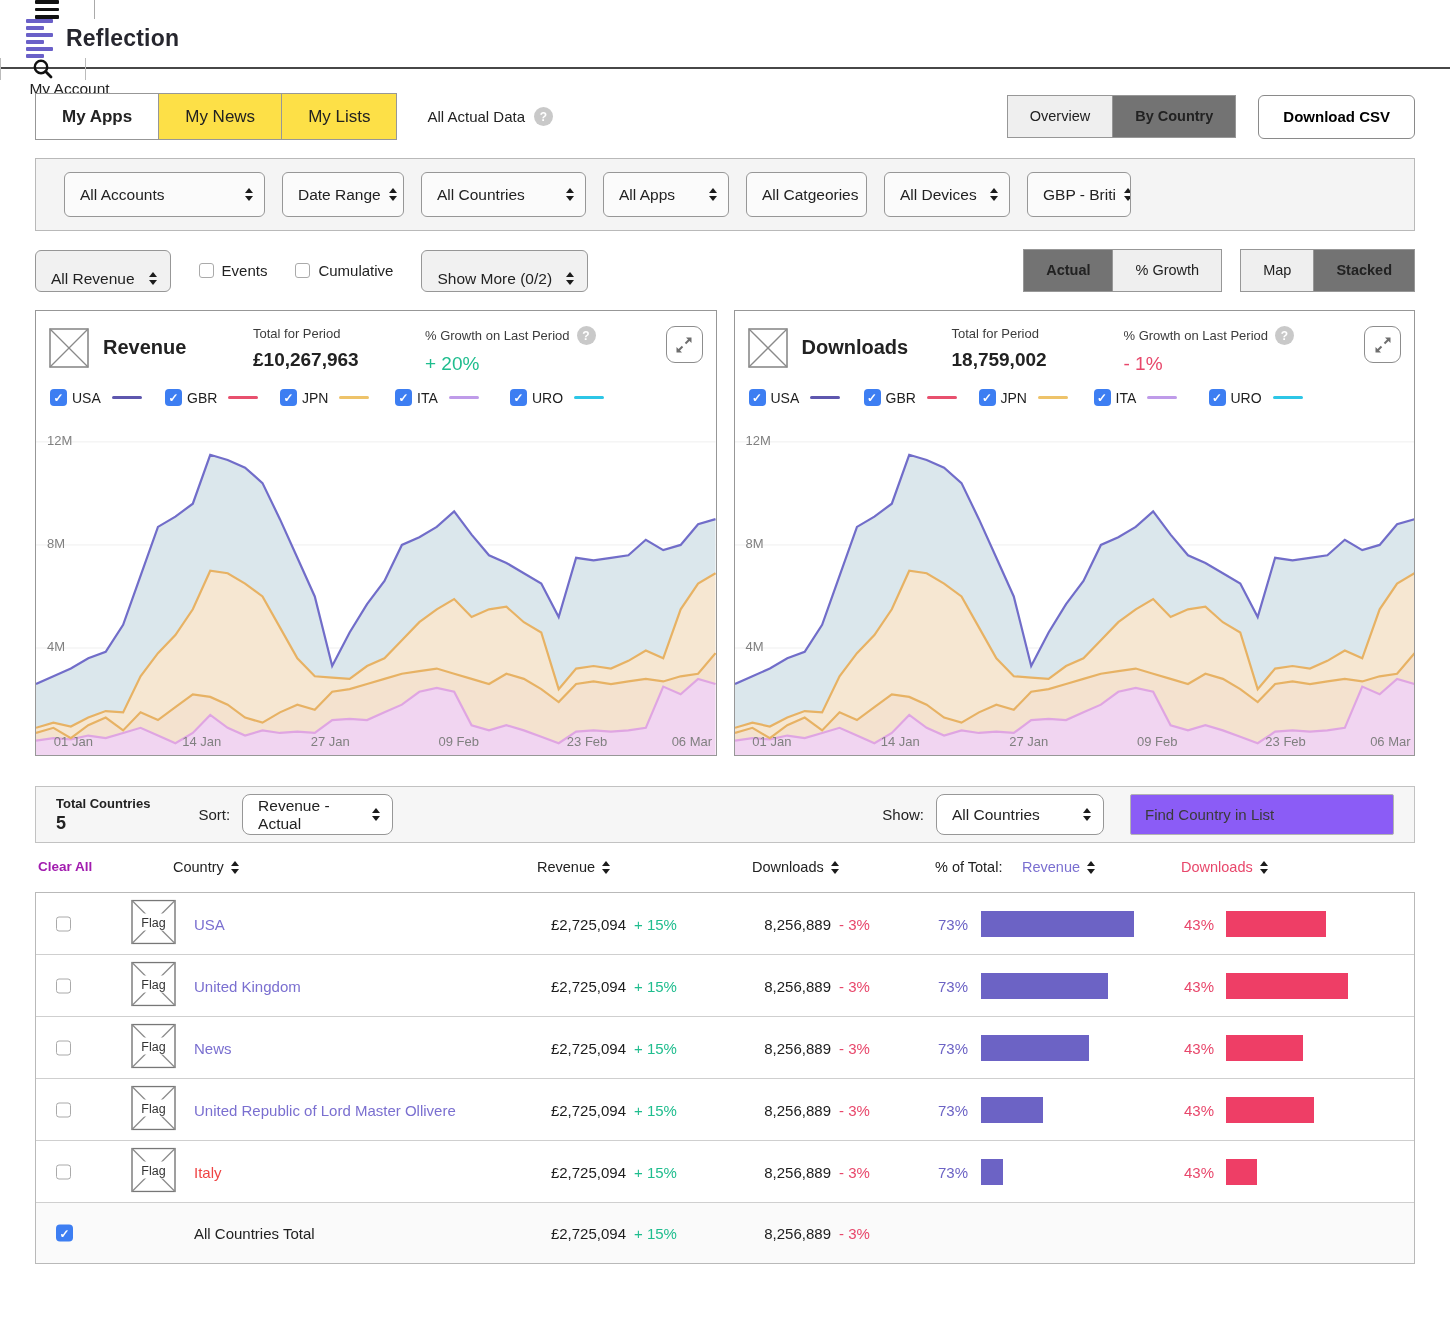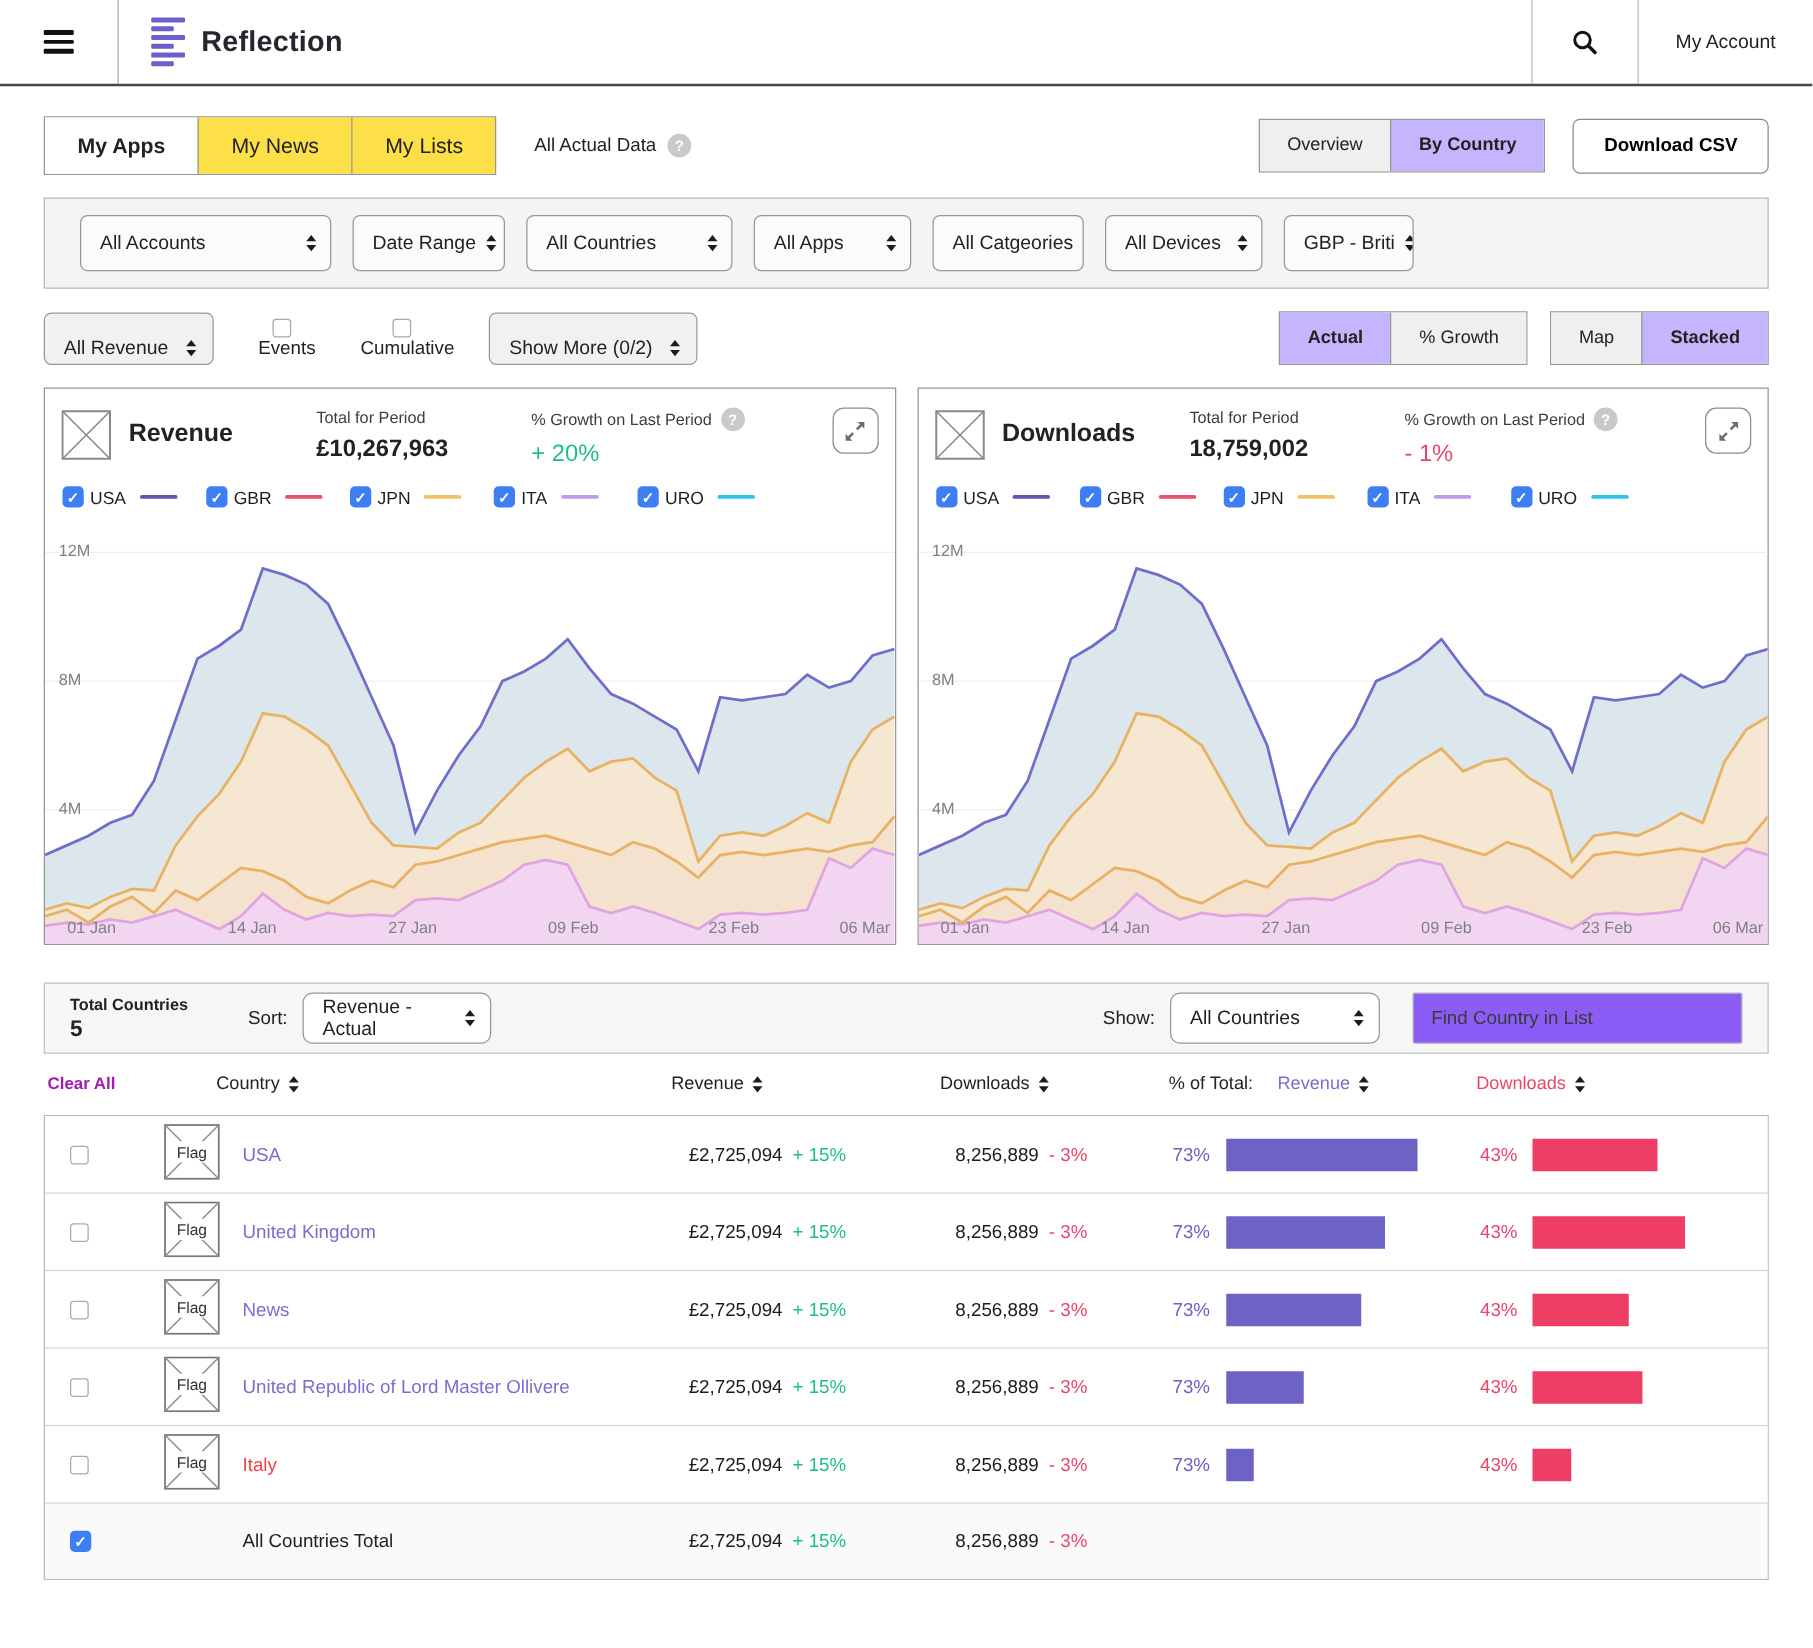--- a/index.html
+++ b/index.html
@@ -2,21 +2,21 @@
 <html><head>
 <meta charset="utf-8">
 <style>
   * { box-sizing:border-box; }
   html,body { margin:0; padding:0; }
   body {
     width:1450px; height:1318px; background:#fff; color:#222;
     font-family:"Liberation Sans", sans-serif; position:relative; overflow:hidden;
   }
   
-  .topbar { height:69px; border-bottom:2px solid #474747; display:flex; align-items:stretch; }
+  .topbar { height:69px; border-bottom:2px solid #474747; display:flex; align-items:stretch;flex-direction:column; }
   .hamburger-cell { width:95px; display:flex; align-items:center; justify-content:center; border-right:1px solid #aaa; cursor:pointer; }
   .hamburger { display:flex; flex-direction:column; gap:4px; }
   .hamburger i { display:block; width:24px; height:3.5px; background:#111; border-radius:1px; }
   .brand { display:flex; align-items:center; gap:13px; padding-left:26px; }
   .logo-icon { display:flex; flex-direction:column; gap:3px; }
   .logo-icon i { display:block; height:4px; background:#6a60c8; border-radius:1px; }
   .logo-icon i:nth-child(odd){ width:27px; }
   .logo-icon i:nth-child(even){ width:18px; }
   .brand-name { font-size:23px; font-weight:700; color:#26262e; letter-spacing:.2px; }
   .topbar-spacer { flex:1; }
@@ -27,41 +27,41 @@
   .nav-row { margin:24px 35px 0; display:flex; align-items:center; }
   .tabs { display:flex; border:1px solid #979797; }
   .tab { padding:0 26px; line-height:45px; font-size:17px; background:#fde047; border-left:1px solid #979797; cursor:pointer; color:#222; }
   .tab:first-child { border-left:none; }
   .tab.active { background:#fff; font-weight:700; }
   .data-label { margin-left:30px; font-size:15px; display:flex; align-items:center; gap:9px; }
   .help { width:19px; height:19px; border-radius:50%; background:#c9c9c9; color:#fff; font-size:12px; font-weight:700; display:inline-flex; align-items:center; justify-content:center; }
   .seg { display:flex; border:1px solid #979797; }
   .seg-item { padding:0 22px; line-height:41px; font-size:14.5px; background:#efefef; border-left:1px solid #979797; cursor:pointer; white-space:nowrap; }
   .seg-item:first-child { border-left:none; }
-  .seg-item.active { background:#c4b5fd; font-weight:700; }
+  .seg-item.active { background:#737373; font-weight:700; }
   .download-btn { margin-left:22px; border:1px solid #8a8a8a; border-radius:6px; padding:0 24px; line-height:42px; font-weight:700; font-size:15px; background:#fff; cursor:pointer; font-family:inherit; }
 
   
   .filter-bar { margin:18px 35px 0; background:#f4f4f4; border:1px solid #b9b9b9; padding:13px 28px; display:flex; gap:17px; align-items:center; }
   .fselect { background:#fbfbfb; border:1px solid #979797; border-radius:6px; height:45px; padding:0 11px 0 15px; display:flex; align-items:center; justify-content:space-between; gap:8px; font-size:15.5px; cursor:pointer; overflow:hidden; white-space:nowrap; }
   .fselect:nth-child(1){ width:201px; } .fselect:nth-child(2){ width:122px; }
   .fselect:nth-child(3){ width:165px; } .fselect:nth-child(4){ width:126px; }
   .fselect:nth-child(5){ width:121px; } .fselect:nth-child(6){ width:126px; }
   .fselect:nth-child(7){ width:104px; }
   .spin { display:inline-flex; flex-direction:column; align-items:center; gap:3px; flex:none; }
   .spin i { width:0; height:0; border-left:4.5px solid transparent; border-right:4.5px solid transparent; }
   .spin i.up { border-bottom:5.5px solid #1c1c1c; }
   .spin i.down { border-top:5.5px solid #1c1c1c; }
 
   
   .controls-row { margin:18px 35px 0; display:flex; align-items:center; }
   .gselect { background:#f1f1f1; border:1px solid #979797; border-radius:6px; height:42px; padding:16px 13px 0 15px; display:inline-flex; align-items:center; gap:14px; font-size:15.5px; cursor:pointer; white-space:nowrap; }
   .chk-plain { width:15px; height:15px; border:1.5px solid #aaa; border-radius:3px; background:#fff; display:inline-block; cursor:pointer; flex:none; }
   .chk-label { font-size:15px; margin-left:8px; }
-  .ctl-item { display:flex; align-items:center; margin-left:28px;flex-direction:column; }
+  .ctl-item { display:flex; align-items:center; margin-left:28px; }
   .controls-spacer { flex:1; }
 
   
   .charts-row { margin:18px 35px 0; display:flex; gap:17px; }
   .chart-card { flex:1; border:1px solid #979797; background:#fff; height:446px; position:relative; }
   .card-head { display:flex; align-items:flex-start; padding:15px 13px 0 13px; }
   .img-ph { flex:none; margin-top:2px; }
   .card-title { font-size:20px; font-weight:700; margin:10px 0 0 14px; width:150px; }
   .head-col { width:172px; }
   .head-col.growth { width:195px; }

